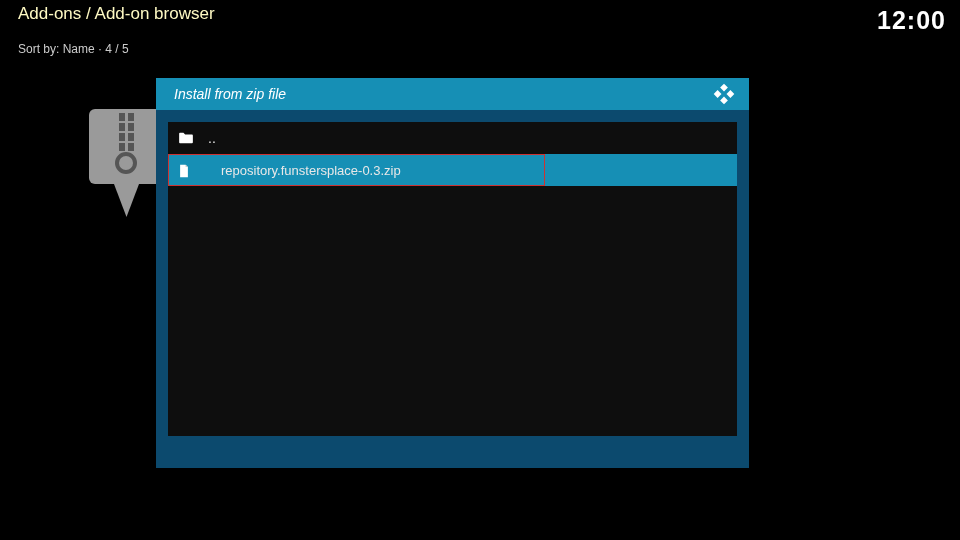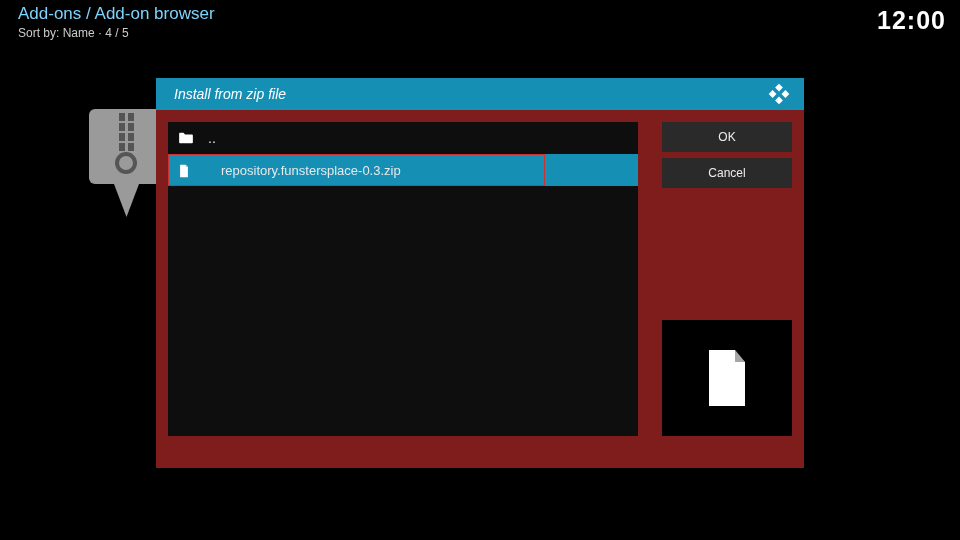--- a/index.html
+++ b/index.html
@@ -8,40 +8,40 @@
     background: #000;
     font-family: Arial, sans-serif;
     color: #fff;
     overflow: hidden;
     position: relative;
   }
   .header {
     position: absolute; top: 4px; left: 18px;
   }
   .breadcrumb {
-    font-size: 17px; color: #7dd3fc; font-weight: 400;
+    font-size: 17px; color: #fef9c3; font-weight: 400;
   }
   .sort-line {
-    font-size: 12px; color: #ccc; margin-top: 2px;
+    font-size: 12px; color: #ccc; margin-top: 18px;
   }
   .clock {
     position: absolute; top: 6px; right: 14px;
     font-size: 25px; color: #fff; font-weight: 700;
     letter-spacing: 1px;
   }
   .zip-icon {
     position: absolute;
     left: 89px; top: 109px;
     width: 75px; height: 115px;
   }
   .dialog {
     position: absolute;
     left: 156px; top: 78px;
-    width: 648px; height: 390px;
-    background: #7f1d1d;
+    width: 593px; height: 390px;
+    background: #0c4a6e;
   }
   .dialog-title {
     height: 32px;
     background: #168fb5;
     display: flex; align-items: center;
     padding: 0 14px 0 18px;
     justify-content: space-between;
   }
   .dialog-title-text {
     color: #fff; font-size: 14px; font-style: italic; font-weight: 500;
@@ -180,25 +180,15 @@
         <span class="file-icon-sm">
           <svg viewBox="0 0 14 18" width="12" height="14">
             <path d="M2 1 L9 1 L12 4 L12 17 L2 17 Z" fill="#fff"></path>
             <path d="M9 1 L9 4 L12 4 Z" fill="#ccc"></path>
           </svg>
         </span>
         <span>repository.funstersplace-0.3.zip</span>
       </div>
     </div>
 
-    <div class="right-col">
-      <div class="btn">OK</div>
-      <div class="btn">Cancel</div>
-      <div class="preview">
-        <svg class="preview-file" viewBox="0 0 44 60">
-          <path d="M4 2 L30 2 L40 14 L40 58 L4 58 Z" fill="#fff"></path>
-          <path d="M30 2 L30 14 L40 14 Z" fill="#000" opacity="0.35"></path>
-        </svg>
-      </div>
-    </div>
   </div>
 
 </div>
 
 </body></html>

